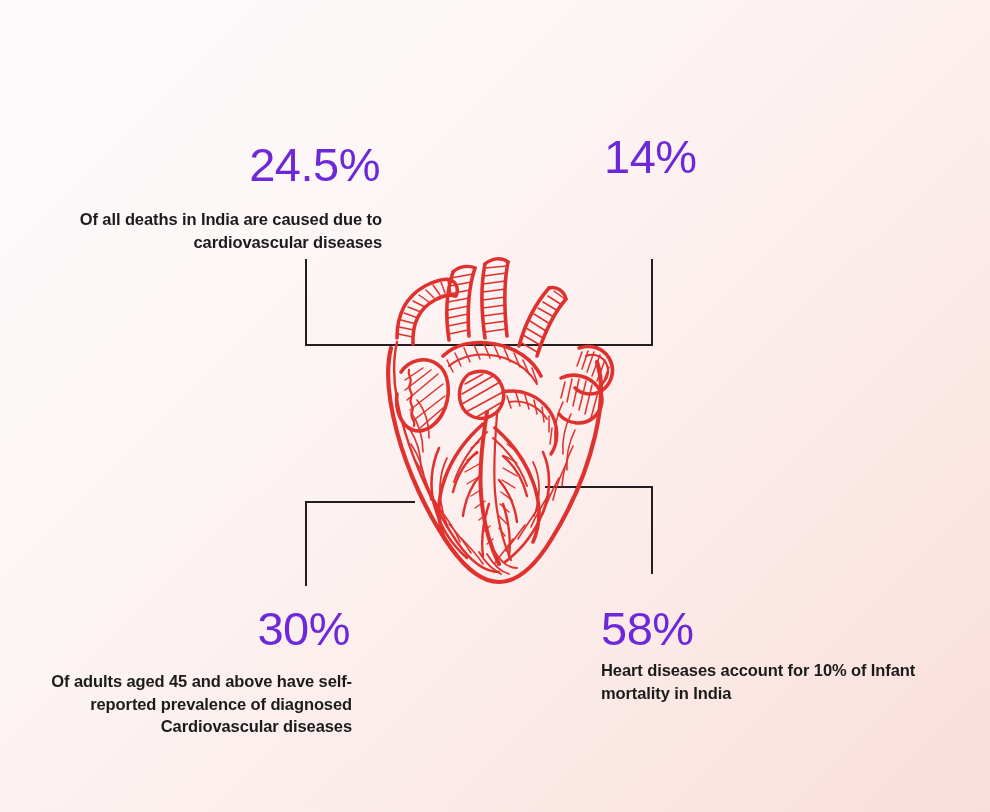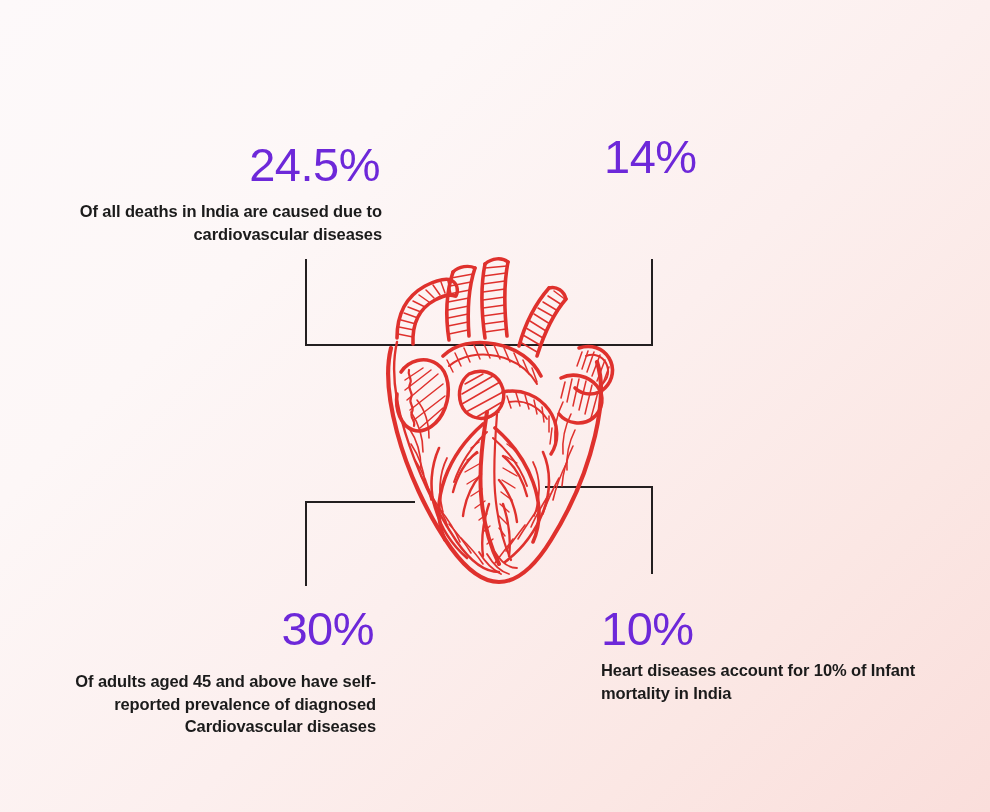--- a/index.html
+++ b/index.html
@@ -53,24 +53,24 @@
   }
 
   .stat.align-right { text-align: right; }
   .stat.align-left  { text-align: left; }
 
   .stat.align-right .figure { padding-right: 2px; }
 
   
   #stat-top-left    { left: 30px;  top: 140px; width: 352px; }
   #stat-top-right   { left: 604px; top: 132px; width: 360px; }
-  #stat-bottom-left { left: 24px;   top: 604px; width: 352px; }
+  #stat-bottom-left { left: 0;   top: 604px; width: 352px; }
   #stat-bottom-right{ left: 601px; top: 604px; width: 370px; }
 
-  #stat-top-left .desc    { margin-top: 10px; }
+  #stat-top-left .desc    { margin-top: 18px; }
   #stat-top-right .desc   { margin-top: 3px; }
   #stat-bottom-left .desc { margin-top: 16px; }
   #stat-bottom-right .desc{ margin-top: 5px; }
 
   
   .connector {
     position: absolute;
     background: #231f20;
   }
   .connector.v { width: 2px; }
@@ -345,17 +345,17 @@
   <div class="stat align-left" id="stat-top-right">
     <div class="figure">14%</div>
   </div>
 
   <div class="stat align-right" id="stat-bottom-left">
     <div class="figure">30%</div>
     <div class="desc">Of adults aged 45 and above have self-reported prevalence of diagnosed Cardiovascular diseases</div>
   </div>
 
   <div class="stat align-left" id="stat-bottom-right">
-    <div class="figure">10%</div>
+    <div class="figure">58%</div>
     <div class="desc">Heart diseases account for 10% of Infant mortality in India</div>
   </div>
 
 </div>
 
 </body></html>

